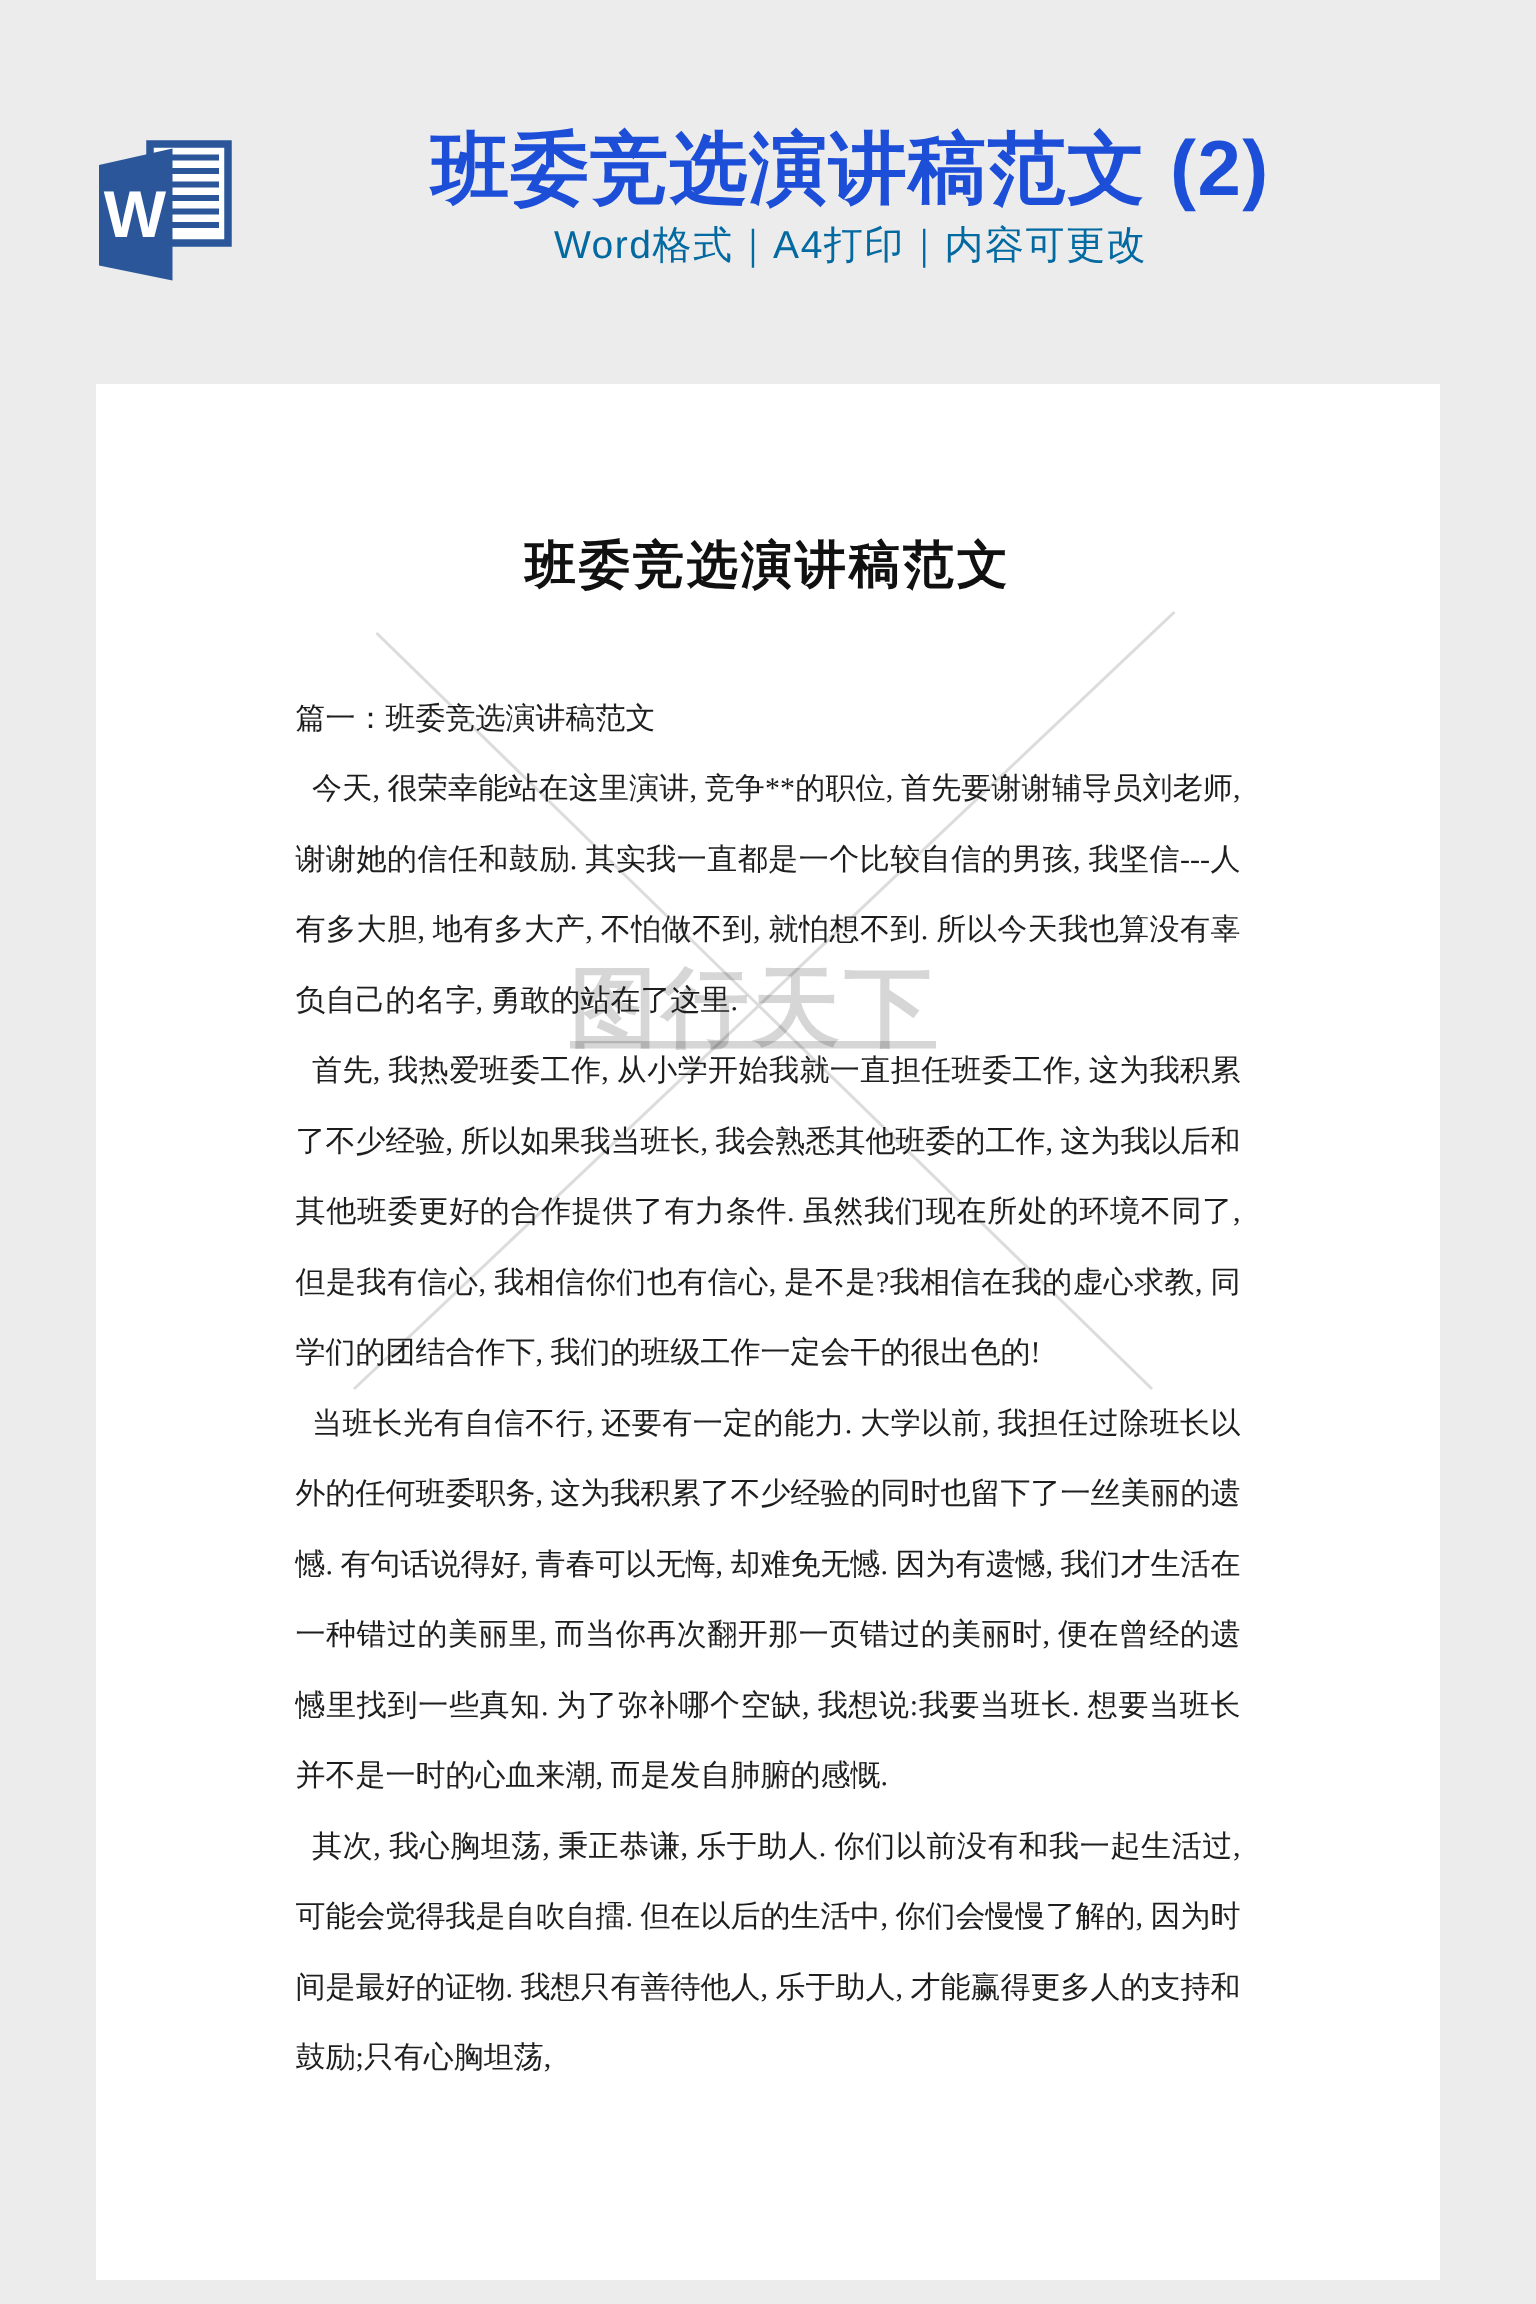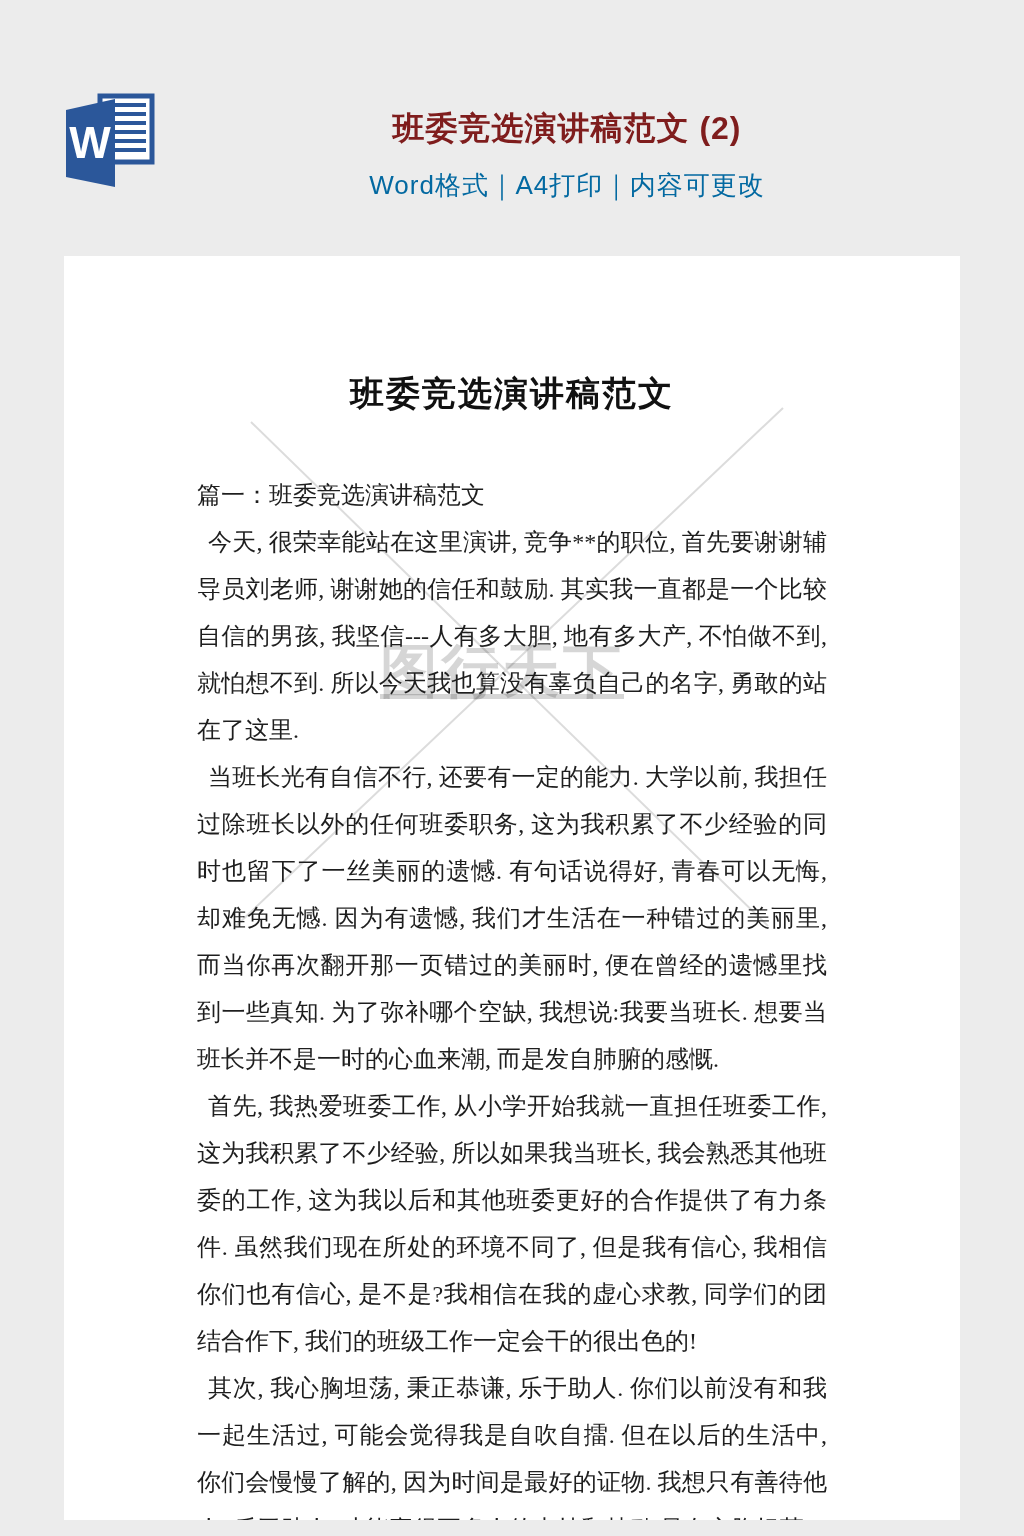--- a/index.html
+++ b/index.html
@@ -9,23 +9,23 @@
     position: relative;
     overflow: hidden;
     font-family: "Liberation Sans", "DejaVu Sans", sans-serif;
   }
 
   
   .header { position: absolute; left: 0; top: 0; width: 1024px; height: 256px; }
   .word-icon { position: absolute; left: 62px; top: 90px; width: 94px; height: 100px; }
   .header-text { position: absolute; left: 110px; right: 0; top: 88px; text-align: center; }
   .header-title {
-    margin: 15px;
-    font-size: 32px; font-weight: 700; line-height: 50px;
-    color: #7f1d1d; letter-spacing: 1px;
+    margin: 0;
+    font-size: 52px; font-weight: 700; line-height: 50px;
+    color: #1d4ed8; letter-spacing: 1px;
   }
   .header-subtitle {
     margin-top: 8px;
     font-size: 26px; line-height: 34px;
     color: #0369a1; letter-spacing: 1px;
   }
 
   
   .doc-page {
     position: absolute; left: 64px; top: 256px;
@@ -38,31 +38,31 @@
     position: absolute; left: 316px; top: 386px; width: 270px;
     z-index: 0; pointer-events: none;
     font-family: "Liberation Serif", "DejaVu Serif", serif;
     font-weight: 700; font-size: 58px; line-height: 60px;
     letter-spacing: 3px; color: rgba(0,0,0,0.16);
     white-space: nowrap;
     text-decoration: underline;
   }
   .doc-title {
     position: relative; z-index: 1;
-    margin: 16px; padding-top: 100px;
+    margin: 0; padding-top: 100px;
     text-align: center;
     font-family: "Liberation Serif", "DejaVu Serif", serif;
     font-size: 34px; font-weight: 700; line-height: 44px;
     color: #111111; letter-spacing: 2px;
   }
   .doc-body {
     position: relative; z-index: 1;
     margin: 56px 133px 0 133px;
     font-family: "Liberation Serif", "DejaVu Serif", serif;
-    font-size: 24px; line-height: 47px;
+    font-size: 20px; line-height: 47px;
     color: #1E1E1E;
     text-align: justify;
   }
   .doc-body p { margin: 0; text-indent: 11px; }
   .doc-body p.no-indent { text-indent: 0; }
 </style>
 </head>
 <body>
 
 <div class="header">
@@ -92,17 +92,17 @@
     <line x1="172" y1="670" x2="719" y2="152" stroke="#DCDCDC" stroke-width="2"></line>
     <line x1="187" y1="166" x2="704" y2="670" stroke="#DCDCDC" stroke-width="2"></line>
   </svg>
   <div class="wm-text">图行天下</div>
 
   <h2 class="doc-title">班委竞选演讲稿范文</h2>
 
   <div class="doc-body">
     <p class="no-indent">篇一：班委竞选演讲稿范文</p>
     <p>今天, 很荣幸能站在这里演讲, 竞争**的职位, 首先要谢谢辅导员刘老师, 谢谢她的信任和鼓励. 其实我一直都是一个比较自信的男孩, 我坚信---人有多大胆, 地有多大产, 不怕做不到, 就怕想不到. 所以今天我也算没有辜负自己的名字, 勇敢的站在了这里.</p>
+    <p>首先, 我热爱班委工作, 从小学开始我就一直担任班委工作, 这为我积累了不少经验, 所以如果我当班长, 我会熟悉其他班委的工作, 这为我以后和其他班委更好的合作提供了有力条件. 虽然我们现在所处的环境不同了, 但是我有信心, 我相信你们也有信心, 是不是?我相信在我的虚心求教, 同学们的团结合作下, 我们的班级工作一定会干的很出色的!</p>
     <p>当班长光有自信不行, 还要有一定的能力. 大学以前, 我担任过除班长以外的任何班委职务, 这为我积累了不少经验的同时也留下了一丝美丽的遗憾. 有句话说得好, 青春可以无悔, 却难免无憾. 因为有遗憾, 我们才生活在一种错过的美丽里, 而当你再次翻开那一页错过的美丽时, 便在曾经的遗憾里找到一些真知. 为了弥补哪个空缺, 我想说:我要当班长. 想要当班长并不是一时的心血来潮, 而是发自肺腑的感慨.</p>
-    <p>首先, 我热爱班委工作, 从小学开始我就一直担任班委工作, 这为我积累了不少经验, 所以如果我当班长, 我会熟悉其他班委的工作, 这为我以后和其他班委更好的合作提供了有力条件. 虽然我们现在所处的环境不同了, 但是我有信心, 我相信你们也有信心, 是不是?我相信在我的虚心求教, 同学们的团结合作下, 我们的班级工作一定会干的很出色的!</p>
     <p>其次, 我心胸坦荡, 秉正恭谦, 乐于助人. 你们以前没有和我一起生活过, 可能会觉得我是自吹自擂. 但在以后的生活中, 你们会慢慢了解的, 因为时间是最好的证物. 我想只有善待他人, 乐于助人, 才能赢得更多人的支持和鼓励;只有心胸坦荡,</p>
   </div>
 </div>
 
 </body></html>

